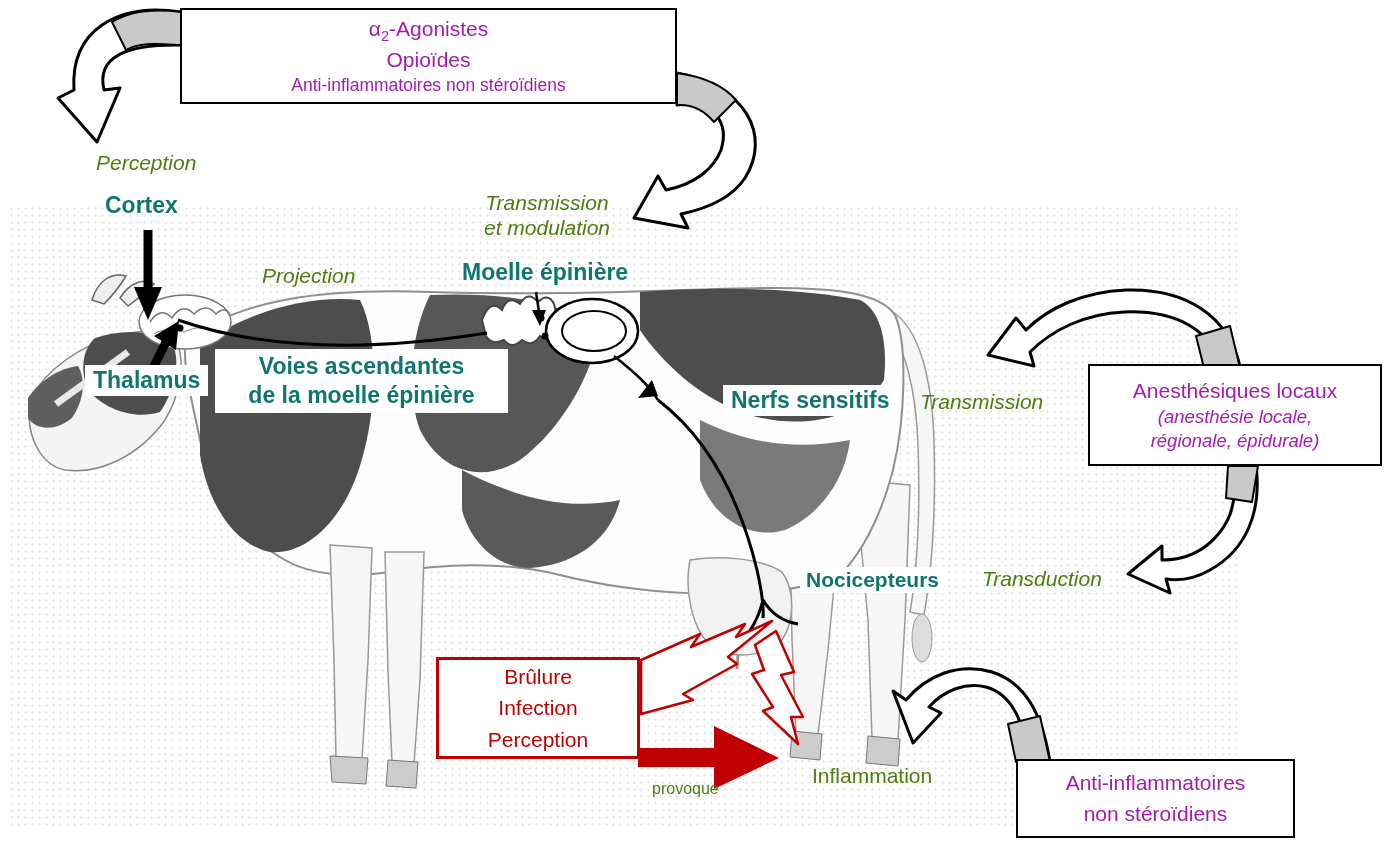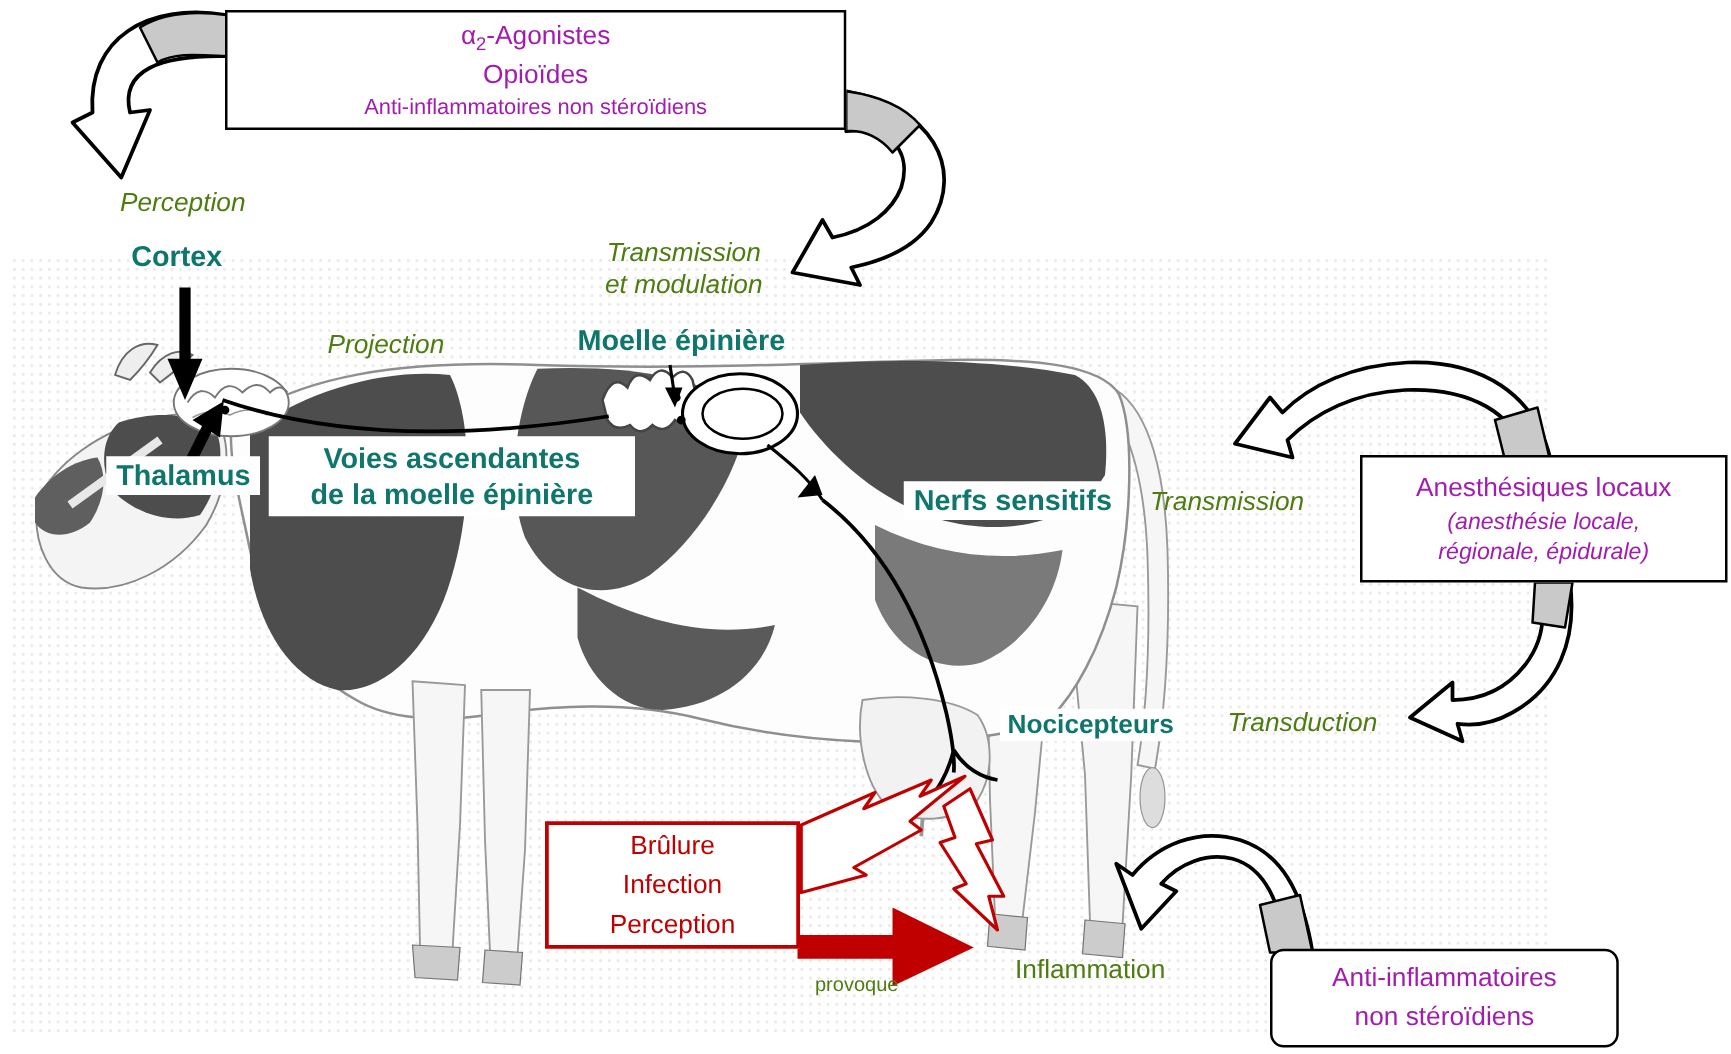--- a/index.html
+++ b/index.html
@@ -19,21 +19,21 @@
   .whitebg{background:#ffffff;}
   .bbox{
     position:absolute;z-index:2;background:#ffffff;border:2px solid #000;
     display:flex;flex-direction:column;align-items:center;justify-content:center;
     text-align:center;color:#a21caf;
   }
   #top-drugs-box{left:180px;top:8px;width:493px;height:92px;font-size:21px;line-height:1.32;}
   #top-drugs-box .small{font-size:17.5px;}
   #anesthetics-box{left:1088px;top:364px;width:290px;height:98px;font-size:21px;line-height:1.3;}
   #anesthetics-box .ital{font-style:italic;font-size:18.5px;}
-  #nsaids-box{left:1016px;top:759px;width:275px;height:75px;font-size:21px;line-height:1.45;border-radius:11px;}
+  #nsaids-box{left:1016px;top:759px;width:275px;height:75px;font-size:21px;line-height:1.45;}
   #causes-box{
     position:absolute;z-index:2;left:436px;top:657px;width:198px;height:96px;
     background:#ffffff;border:3px solid #C00000;color:#C00000;font-size:21px;
     display:flex;flex-direction:column;align-items:center;justify-content:center;
     text-align:right;line-height:1.5;
   }
   #transmission-modulation{left:452px;top:191px;width:190px;text-align:center;white-space:normal;line-height:1.18;}
   #voies-label{left:215px;top:349px;width:293px;text-align:center;white-space:normal;line-height:1.25;background:#fff;padding:3px 0;}
   .pad{padding:2px 8px;}
   #provoque-label{font-style:normal;font-size:16px;}

